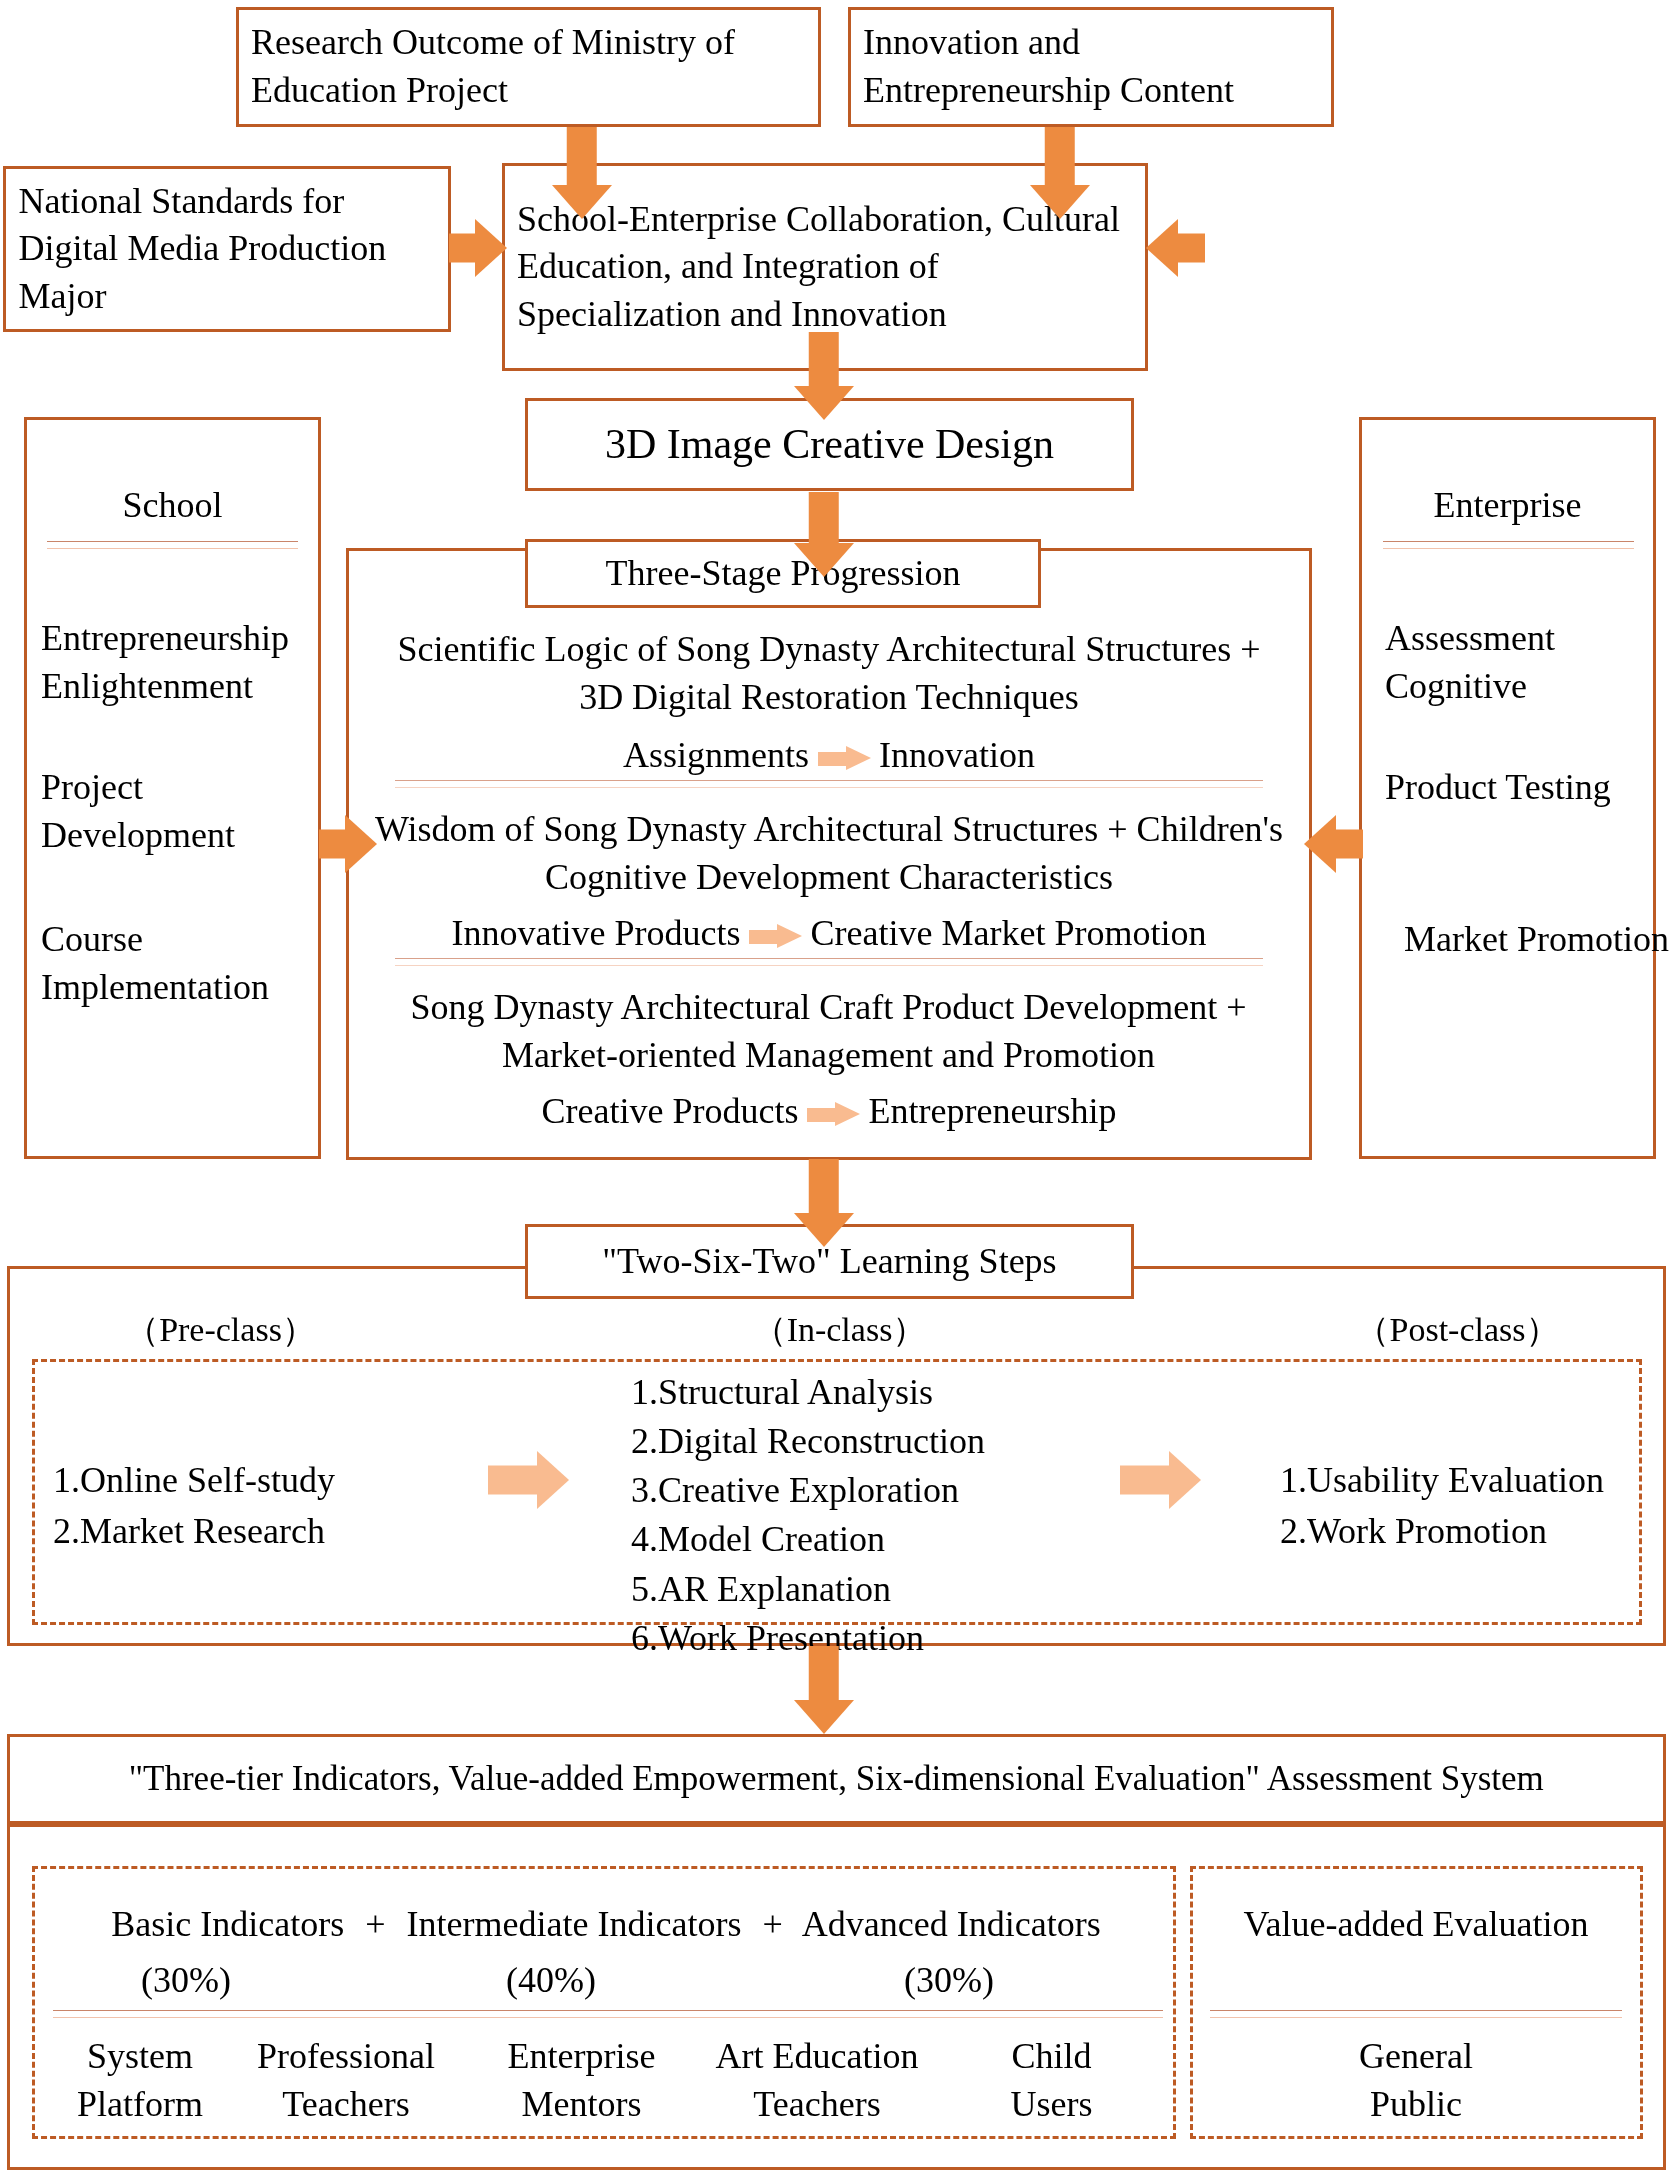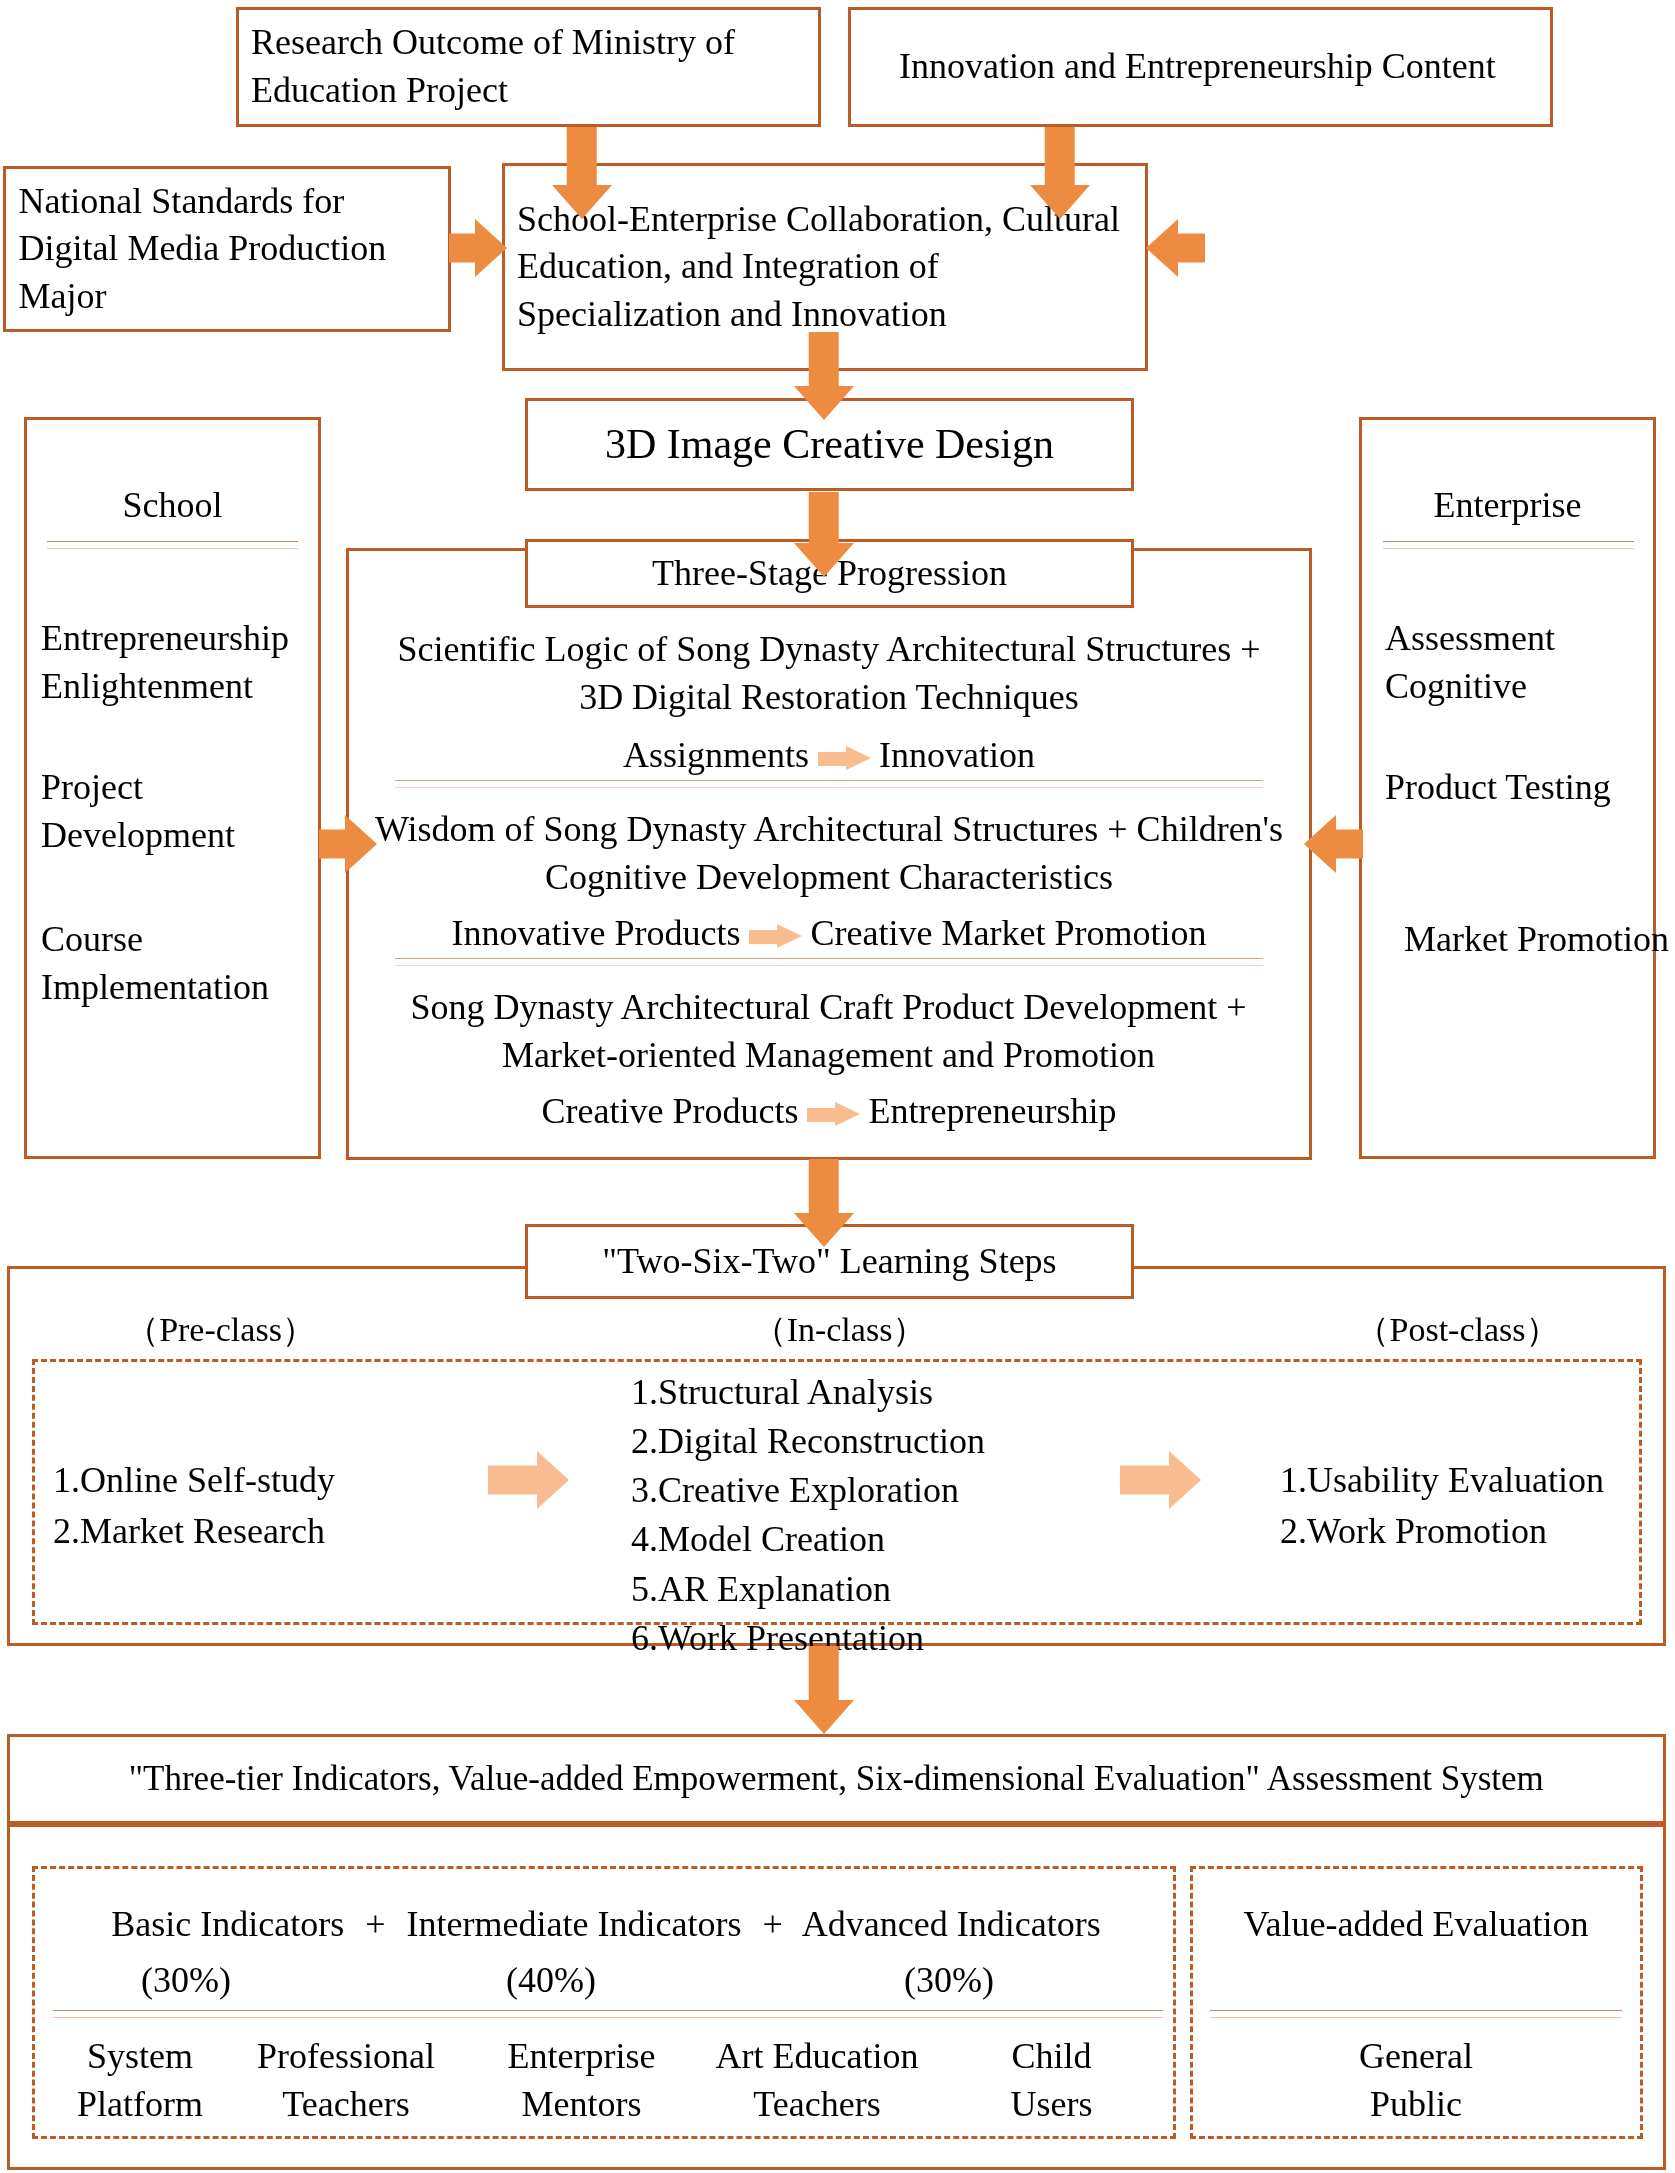--- a/index.html
+++ b/index.html
@@ -112,21 +112,21 @@
 </style>
 </head>
 <body>
 
 <div id="page">
 
   <div class="box f42 left" style="left:236px;top:6.8px;width:585px;height:120px;">
     <div class="txt">Research Outcome of Ministry of Education Project</div>
   </div>
 
-  <div class="box f42 left" style="left:848px;top:6.8px;width:705px;height:120px;padding-left:36px;">
+  <div class="box f42 left" style="left:848px;top:6.8px;width:486px;height:120px;">
     <div class="txt">Innovation and Entrepreneurship Content</div>
   </div>
 
   <div class="arrow arr-down" style="left:551px;top:127px;width:61px;height:92px;">
     <div class="shaft" style="height:58px;"></div>
       <div class="head"></div>
   </div>
   <div class="arrow arr-down" style="left:1029px;top:127px;width:61px;height:92px;">
     <div class="shaft" style="height:58px;"></div>
       <div class="head"></div>
@@ -184,21 +184,21 @@
     <div class="shaft" style="width:29px;"></div>
       <div class="head"></div>
   </div>
   <div class="arrow arr-left" style="left:1304px;top:815px;width:59px;height:58px;">
     <div class="shaft" style="width:30.5px;"></div>
       <div class="head"></div>
   </div>
 
   <div class="box" style="left:346px;top:548px;width:966px;height:612px;z-index:2;"></div>
 
-  <div class="box f42" style="left:525px;top:539px;width:609px;height:69px;z-index:5;">
+  <div class="box f42" style="left:525px;top:539px;width:516px;height:69px;z-index:5;">
     <div class="txt">Three-Stage Progression</div>
   </div>
 
   <div class="plain f42" style="left:373px;top:625px;width:912px;">Scientific Logic of Song Dynasty Architectural Structures + 3D Digital Restoration Techniques</div>
   <div class="plain f42 nowrap" style="left:373px;top:731px;width:912px;">
     <span>Assignments</span><span class="inline-arrow"><span class="s"></span><span class="h"></span></span><span>Innovation</span>
   </div>
   <div class="divider lite" style="left:395px;top:780px;width:868px;"></div>
 
   <div class="plain f42" style="left:373px;top:805px;width:912px;">Wisdom of Song Dynasty Architectural Structures + Children's Cognitive Development Characteristics</div>

